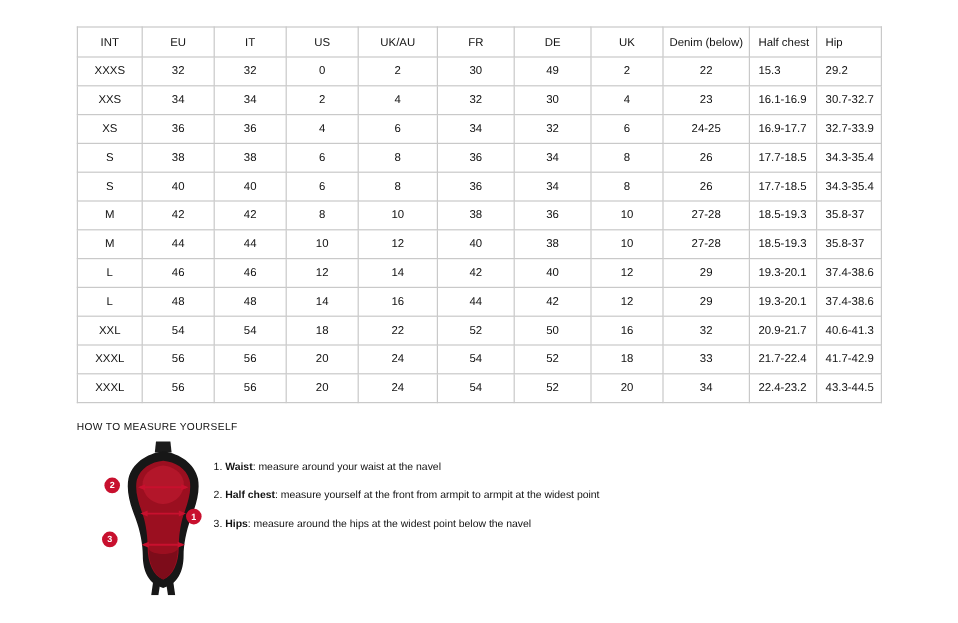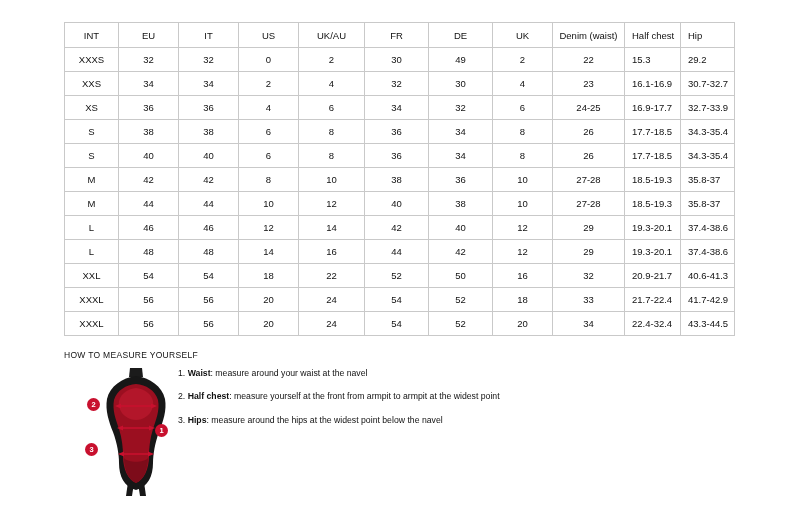--- a/index.html
+++ b/index.html
@@ -74,21 +74,21 @@
     left: 64px;
     top: 350px;
     font-size: 8.5px;
     font-weight: normal;
     letter-spacing: 0.3px;
     color: #111111;
   }
   .measure-body {
     position: absolute;
     left: 178px;
-    top: 368px;
+    top: 384px;
     width: 420px;
   }
   .measure-line {
     font-size: 8.7px;
     line-height: 1.2;
     margin-bottom: 13px;
     color: #111111;
   }
   .measure-line b { font-weight: bold; }
 
@@ -140,21 +140,21 @@
       <thead>
         <tr>
           <th>INT</th>
           <th>EU</th>
           <th>IT</th>
           <th>US</th>
           <th>UK/AU</th>
           <th>FR</th>
           <th>DE</th>
           <th>UK</th>
-          <th>Denim (waist)</th>
+          <th>Denim (below)</th>
           <th class="align-left">Half chest</th>
           <th class="align-left">Hip</th>
         </tr>
       </thead>
       <tbody>
         <tr>
           <td>XXXS</td>
           <td>32</td>
           <td>32</td>
           <td>0</td>
@@ -299,21 +299,21 @@
         <tr>
           <td>XXXL</td>
           <td>56</td>
           <td>56</td>
           <td>20</td>
           <td>24</td>
           <td>54</td>
           <td>52</td>
           <td>20</td>
           <td>34</td>
-          <td class="align-left">22.4-32.4</td>
+          <td class="align-left">22.4-23.2</td>
           <td class="align-left">43.3-44.5</td>
         </tr>
       </tbody>
     </table>
   </div>
 
   <div class="measure-title">HOW TO MEASURE YOURSELF</div>
 
   <div class="figure">
     <svg width="100" height="130" viewBox="0 0 100 130" xmlns="http://www.w3.org/2000/svg">

